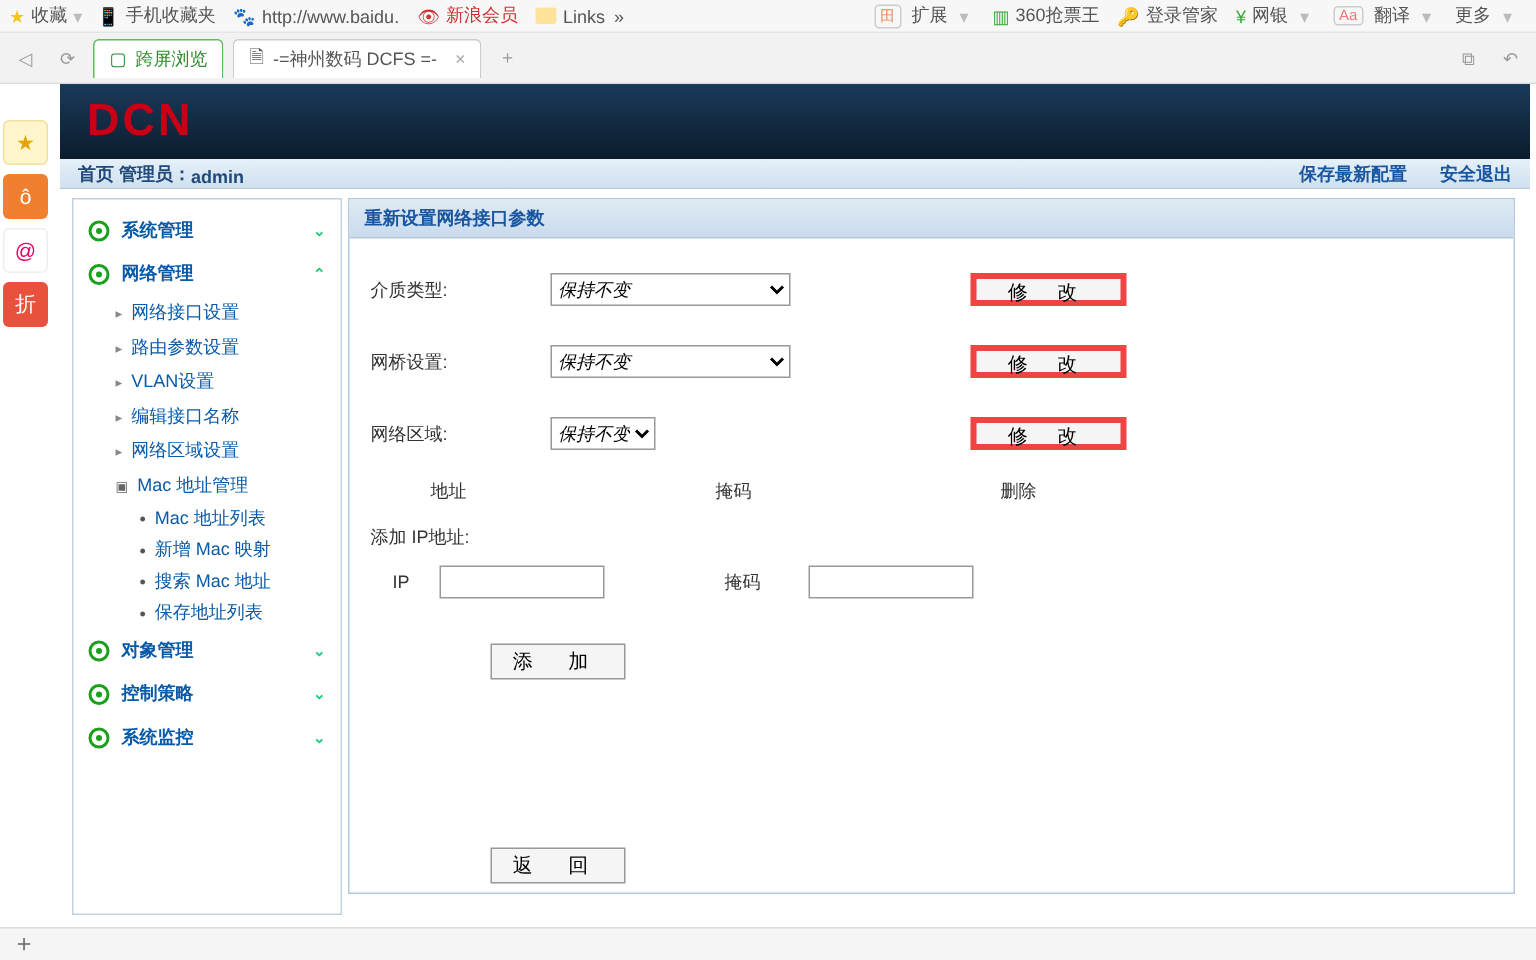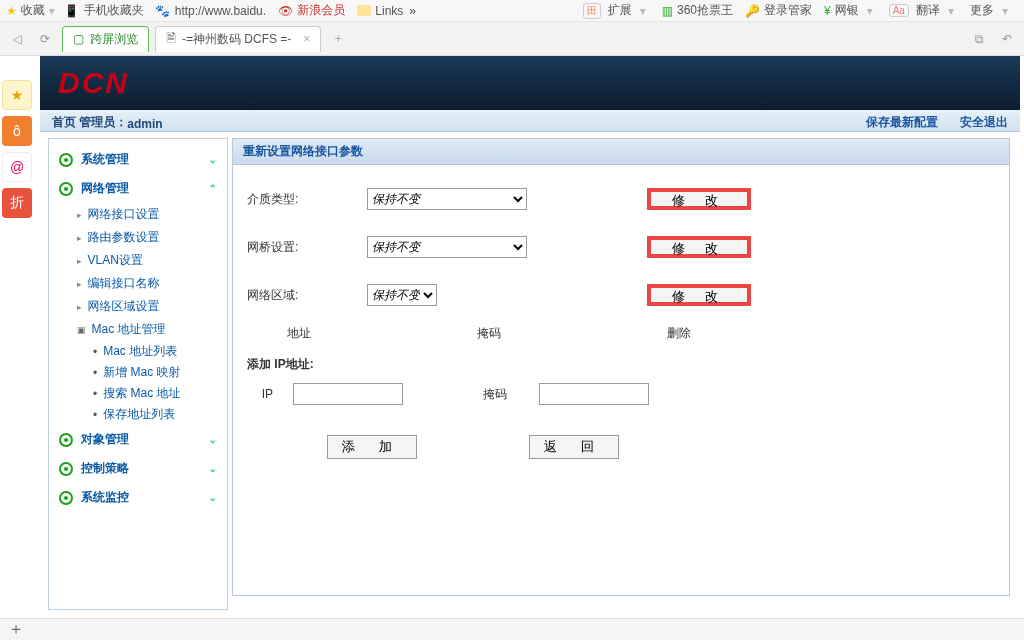--- a/index.html
+++ b/index.html
@@ -27,21 +27,21 @@
 .float-bar { position: absolute; left: 2px; top: 80px; display: flex; flex-direction: column; gap: 6px; }
 .float-bar .fb { width: 30px; height: 30px; border-radius: 4px; display:flex; align-items:center; justify-content:center; color:#fff; font-size:14px; }
 .fb.y { background:#fff5cc; color:#e5a400; border:1px solid #f0e0a0;}
 .fb.o { background:#f08030; }
 .fb.b { background:#fff; color:#e06; border:1px solid #eee; }
 .fb.r { background:#e8523d; }
 
 
 .page { position: absolute; left: 40px; top: 56px; right: 4px; bottom: 24px; display:flex; flex-direction:column; }
 .banner { height: 54px; background: linear-gradient(#1a3a5a,#0c1c2c); display:flex; align-items:center; padding-left:18px; }
-.banner .logo { color:#c90015; font-weight:900; font-size:30px; letter-spacing:2px; font-style:italic; }
+.banner .logo { color:#c90015; font-weight:900; font-size:30px; letter-spacing:2px; }
 
 .topbar { height: 22px; background: linear-gradient(#e6f0f8,#cfe1ef); border-bottom:1px solid #b5c9da; display:flex; align-items:flex-end; padding:0 12px; font-size:12px; color:#214a7a; font-weight:bold; }
 .topbar .spacer { flex:1; }
 .topbar a { color:#1a56a0; text-decoration:none; margin-left:22px; }
 
 .body { flex:1; display:flex; }
 .sidebar { width: 180px; border:1px solid #c0d2e0; margin:6px 4px 6px 8px; background:#fff; font-size:12px; padding: 6px 0; }
 .side-parent { display:flex; align-items:center; padding:6px 10px; color:#0a5aa8; font-weight:bold; cursor:pointer; }
 .side-parent .bullet { width:14px; height:14px; border-radius:50%; border:2px solid #1aa01a; position:relative; margin-right:8px; }
 .side-parent .bullet::after { content:""; position:absolute; left:3px; top:3px; width:4px; height:4px; border-radius:50%; background:#1aa01a; }
@@ -57,26 +57,26 @@
 .content { flex:1; margin:6px 10px 20px 0; border:1px solid #b5c9da; background:#fff; font-size:12px; color:#333; display:flex; flex-direction:column; }
 .panel-title { background: linear-gradient(#dfeaf4,#c9dbed); color:#1a56a0; font-weight:bold; padding:4px 10px; border-bottom:1px solid #b5c9da; }
 .panel-body { padding: 10px 14px 6px; }
 .row { display:flex; align-items:center; height:48px; }
 .row .lbl { width:120px; color:#333; }
 .row select { width:160px; height:22px; border:1px solid #999; background:#fff; font-size:12px;font-style:italic; }
 .row select.short { width:70px; }
 .row .mod-btn { margin-left:120px; width:104px; height:22px; border:4px solid #ef4444; background:#f5f5f5; letter-spacing:8px; text-align:center; cursor:pointer; }
 .thead { display:flex; padding:6px 0 10px; color:#333; }
 .thead .col { width:190px; }
-.sub-title { padding: 4px 0 10px; font-weight: bold; }
+.sub-title { padding: 4px 0 10px; }
 .ip-row { display:flex; align-items:center; gap:20px; }
 .ip-row .lbl2 { width:26px; text-align:right; }
 .ip-row input { width:110px; height:22px; border:1px solid #999; }
 .ip-row .lbl3 { margin-left:60px; width:36px; }
-.btn-row { display:flex; gap:112px; padding:30px 0 0 80px; }
+.btn-row { display:flex; gap:112px; padding:30px 0 0 80px;flex-direction:column; }
 .btn-row button { width:90px; height:24px; border:1px solid #999; background:#f5f5f5; letter-spacing:10px; cursor:pointer; }
 
 .footer { position:absolute; left:40px; right:4px; bottom:4px; text-align:center; font-size:12px; color:#1a56a0; }
 
 .bottom-strip { position:absolute; left:0; bottom:0; right:0; height:22px; background:#f5f5f5; border-top:1px solid #ddd; display:flex; align-items:center; padding-left:8px; }
 .plus { color:#666; font-size:16px; }
 </style>
 </head>
 <body>
 

